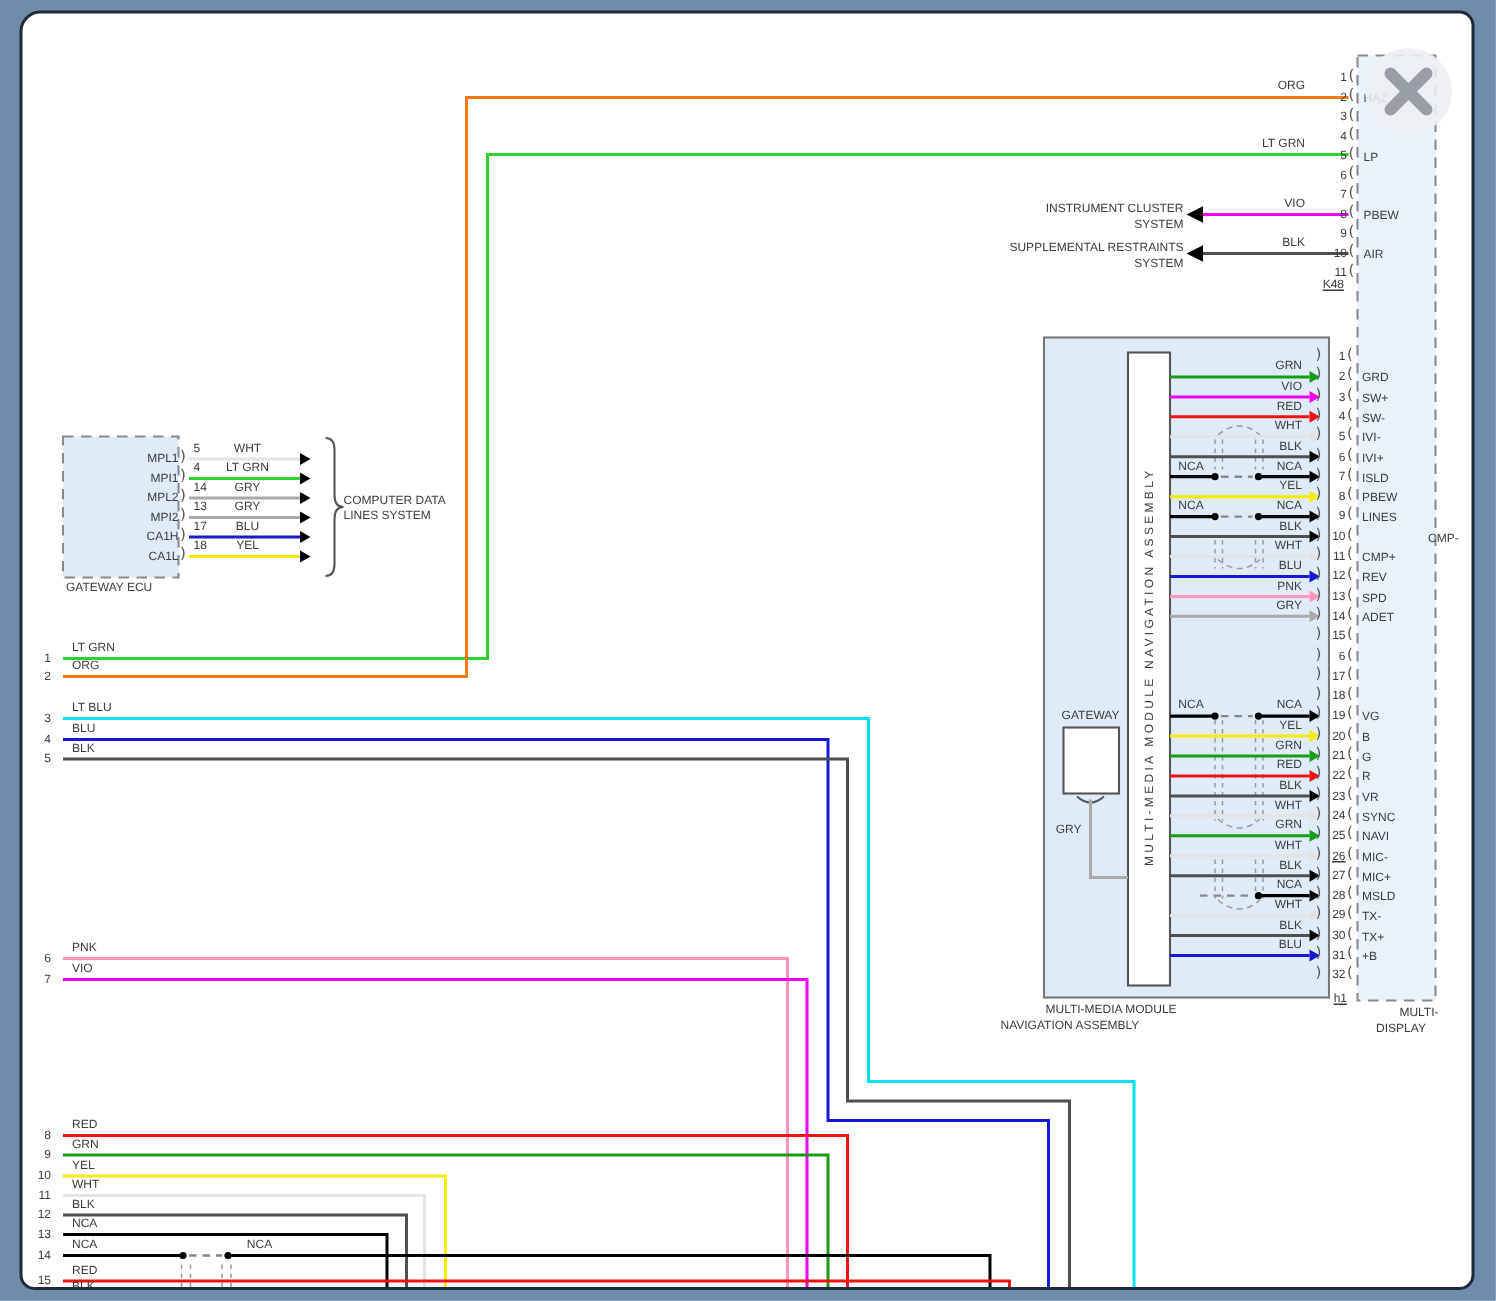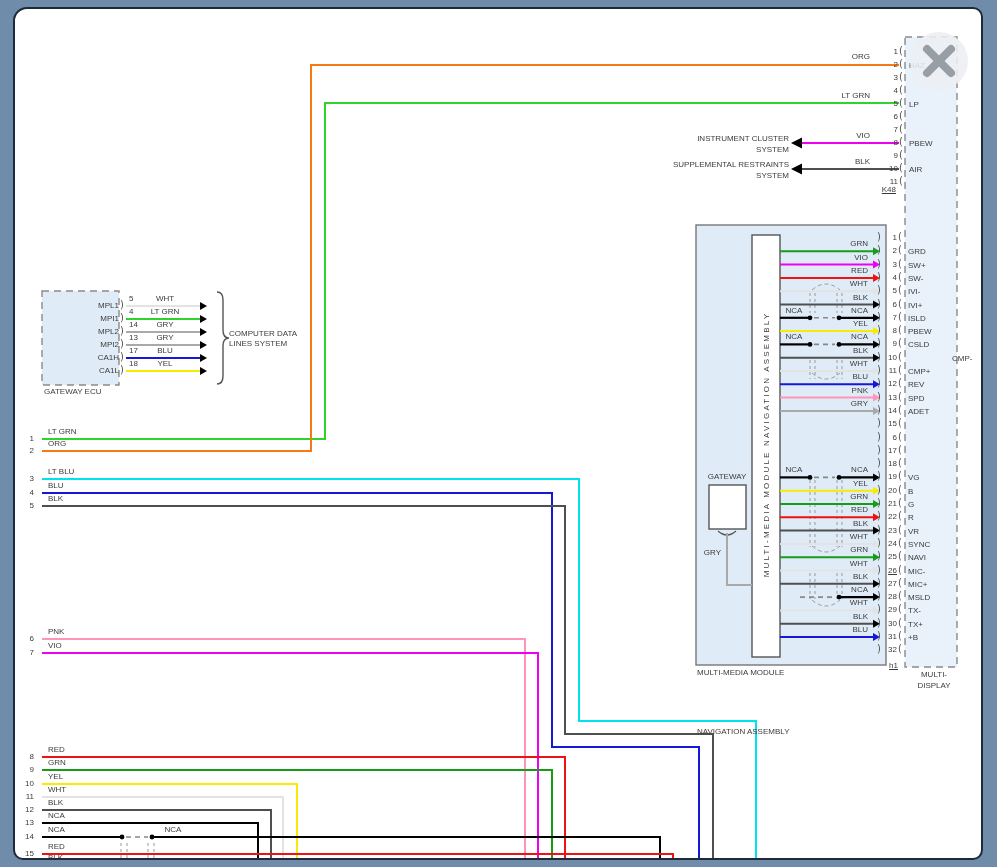--- a/index.html
+++ b/index.html
@@ -290,21 +290,21 @@
           <div class="lbl r" style="left: 800px; top: 317.1px; width: 66px;">YEL</div>
           <div class="lbl br" style="left: 875px; top: 323.1px;">)</div>
           <div class="lbl r" style="left: 881px; top: 324.1px; width: 14px;">8</div>
           <div class="lbl br" style="left: 896px; top: 323.1px;">(</div>
           <div class="lbl" style="left: 906px; top: 325.1px;">PBEW</div>
           <div class="lbl c" style="left: 780px; top: 330.4px; width: 24px;">NCA</div>
           <div class="lbl r" style="left: 800px; top: 330.4px; width: 66px;">NCA</div>
           <div class="lbl br" style="left: 875px; top: 336.4px;">)</div>
           <div class="lbl r" style="left: 881px; top: 337.4px; width: 14px;">9</div>
           <div class="lbl br" style="left: 896px; top: 336.4px;">(</div>
-          <div class="lbl" style="left: 906px; top: 338.4px;">CSLD</div>
+          <div class="lbl" style="left: 906px; top: 338.4px;">LINES</div>
           <div class="lbl r" style="left: 800px; top: 343.7px; width: 66px;">BLK</div>
           <div class="lbl br" style="left: 875px; top: 349.7px;">)</div>
           <div class="lbl r" style="left: 881px; top: 350.7px; width: 14px;">10</div>
           <div class="lbl br" style="left: 896px; top: 349.7px;">(</div>
           <div class="lbl" style="left: 906px; top: 351.7px; margin-left: 44px;">CMP-</div>
           <div class="lbl r" style="left: 800px; top: 357px; width: 66px;">WHT</div>
           <div class="lbl br" style="left: 875px; top: 363px;">)</div>
           <div class="lbl r" style="left: 881px; top: 364px; width: 14px;">11</div>
           <div class="lbl br" style="left: 896px; top: 363px;">(</div>
           <div class="lbl" style="left: 906px; top: 365px;">CMP+</div>
@@ -401,23 +401,23 @@
           <div class="lbl r" style="left: 881px; top: 630px; width: 14px;">31</div>
           <div class="lbl br" style="left: 896px; top: 629px;">(</div>
           <div class="lbl" style="left: 906px; top: 631px;">+B</div>
           <div class="lbl br" style="left: 875px; top: 642.3px;">)</div>
           <div class="lbl r" style="left: 881px; top: 643.3px; width: 14px;">32</div>
           <div class="lbl br" style="left: 896px; top: 642.3px;">(</div>
           <div class="lbl c" style="left: 690px; top: 470px; width: 70px;">GATEWAY</div>
           <div class="lbl r" style="left: 695px; top: 546px; width: 24px;">GRY</div>
           <div class="lbl c vert" style="left: 549px; top: 438px; width: 430px;">MULTI-MEDIA MODULE NAVIGATION ASSEMBLY</div>
           <div class="lbl" style="left: 695px; top: 666px;">MULTI-MEDIA MODULE</div>
-          <div class="lbl" style="left: 695px; top: 677px; margin-top: 48px;">NAVIGATION ASSEMBLY</div>
+          <div class="lbl" style="left: 665px; top: 677px;">NAVIGATION ASSEMBLY</div>
           <div class="lbl r u" style="left: 882px; top: 659px; width: 14px;">h1</div>
-          <div class="lbl c" style="left: 907px; top: 668px; width: 50px;">MULTI-</div>
+          <div class="lbl c" style="left: 907px; top: 668px; width: 50px; text-align: right;">MULTI-</div>
           <div class="lbl c" style="left: 907px; top: 679px; width: 50px;">DISPLAY</div>
         </div>
       <div class="close-btn">
         <svg width="58" height="58">
           <line x1="17" y1="17" x2="41" y2="41" stroke="#989ea6" stroke-width="8" stroke-linecap="round"></line>
           <line x1="41" y1="17" x2="17" y2="41" stroke="#989ea6" stroke-width="8" stroke-linecap="round"></line>
         </svg>
       </div>
     </div>
   </div>

